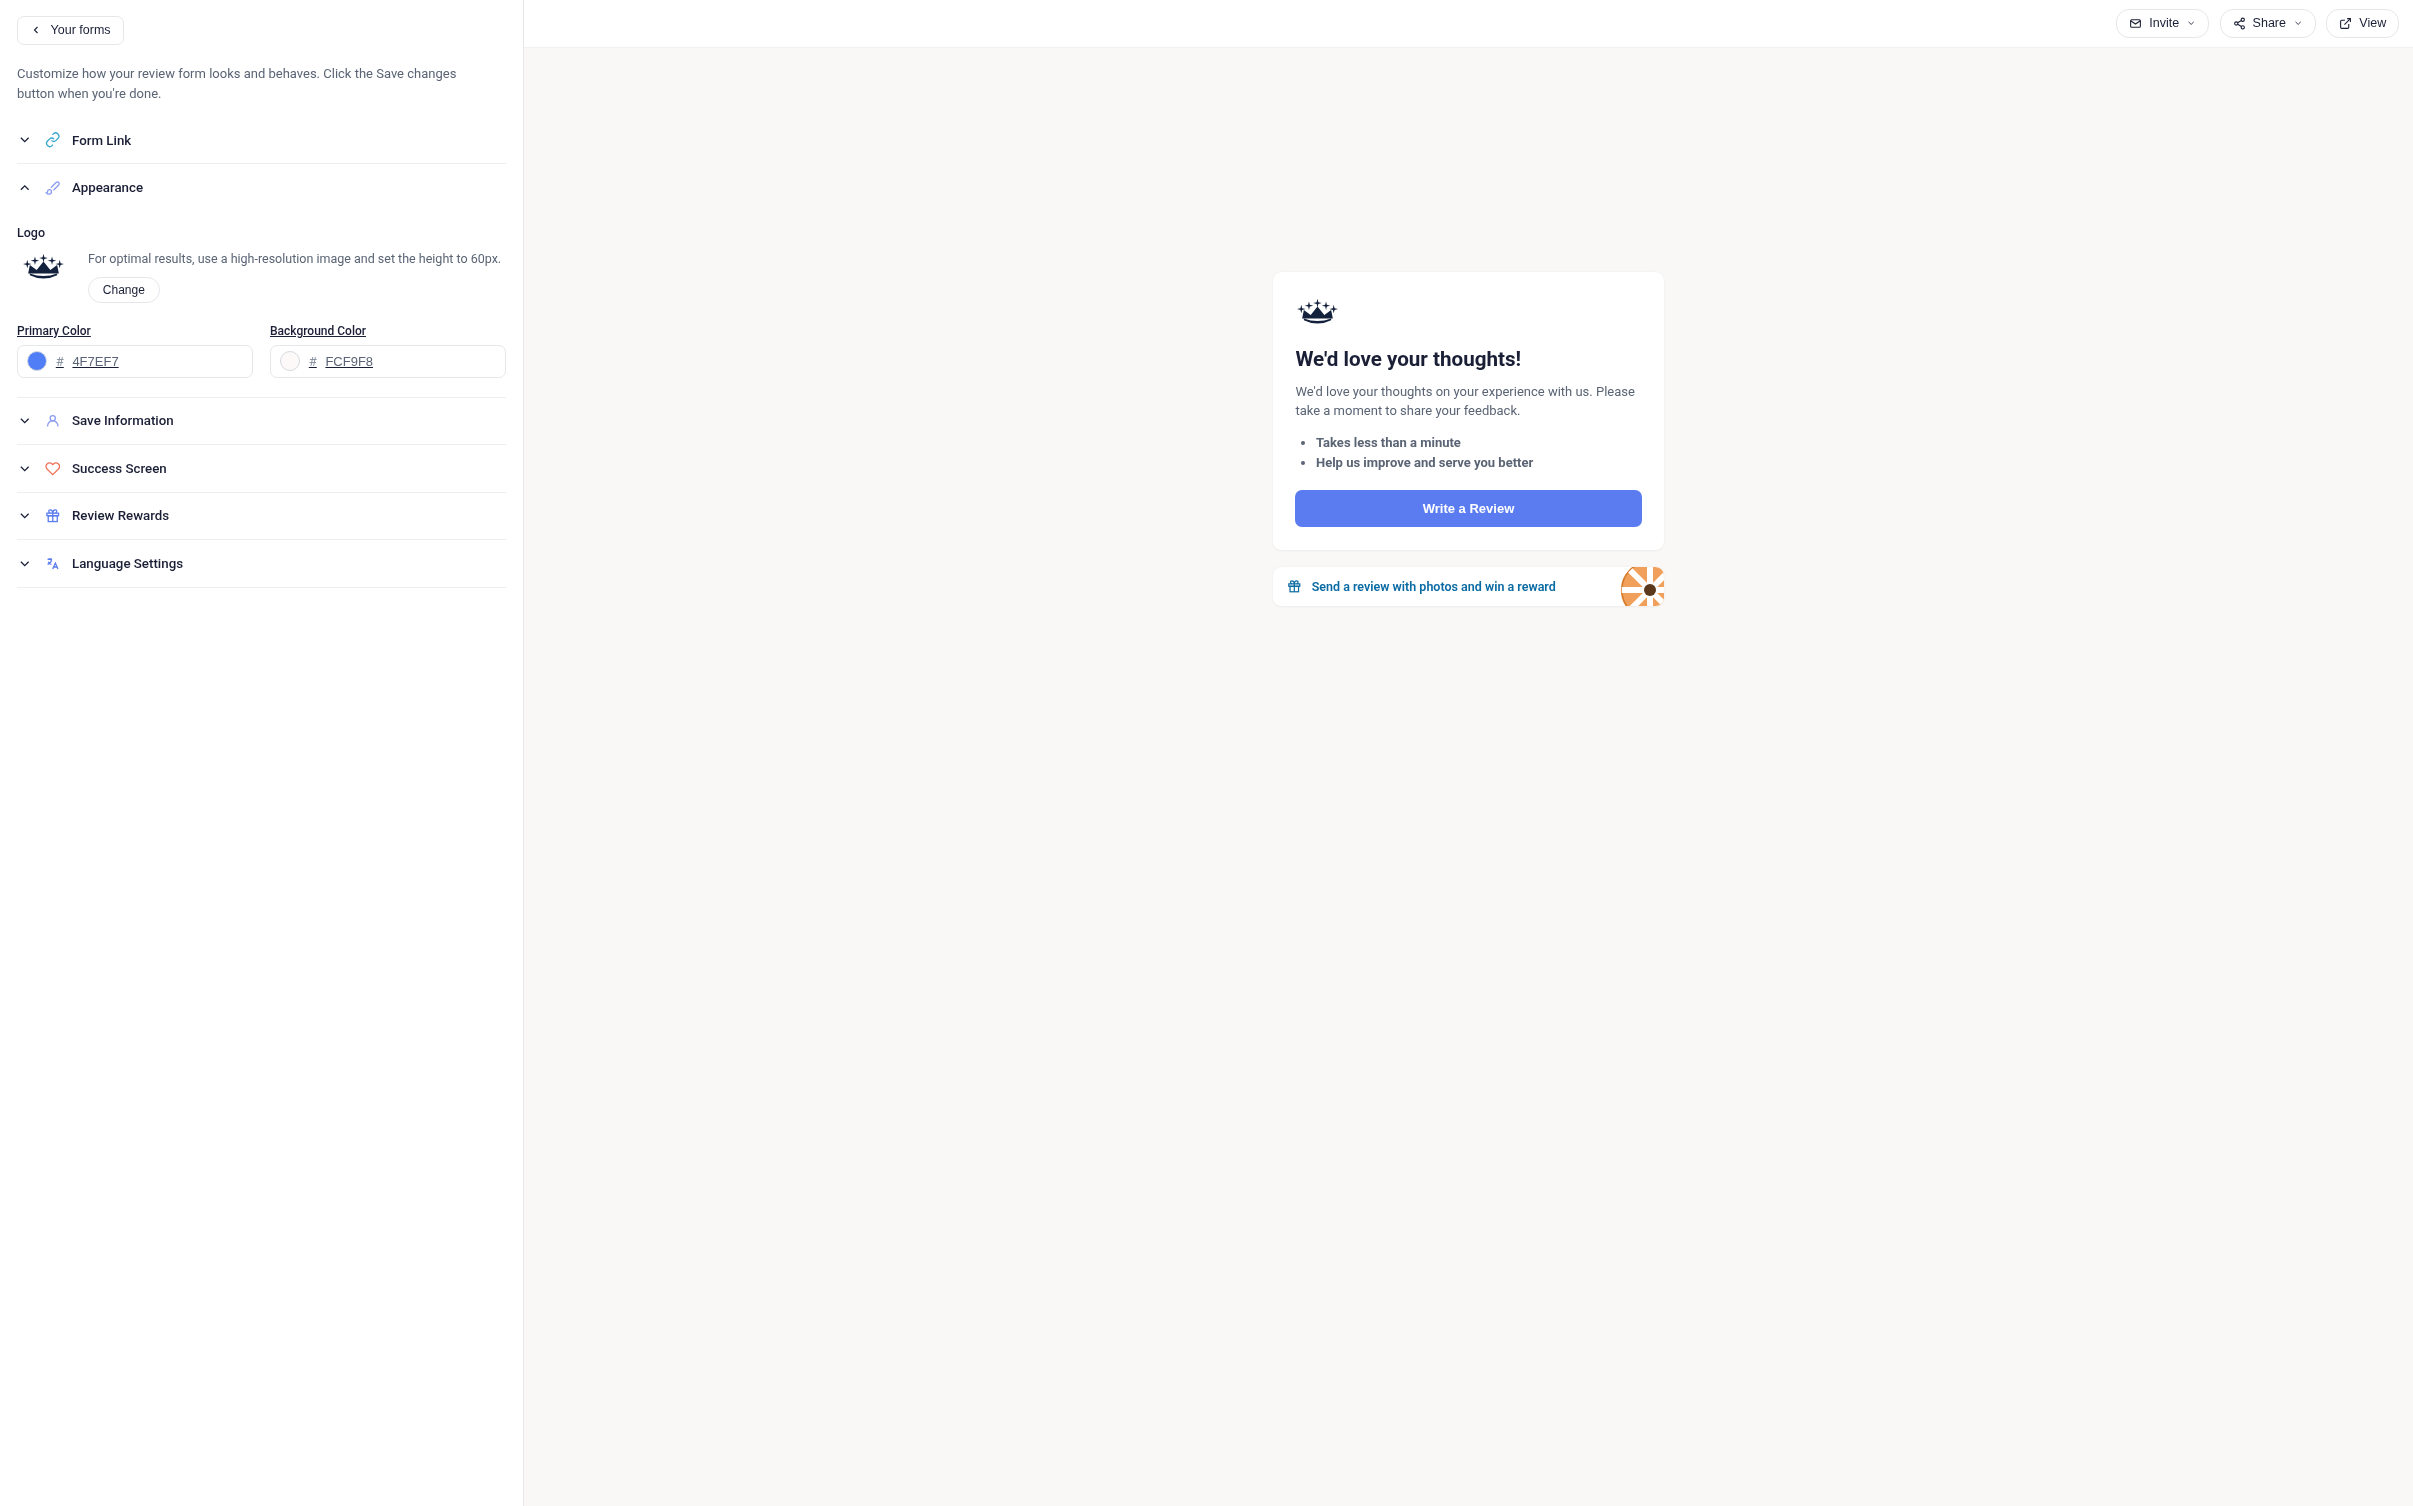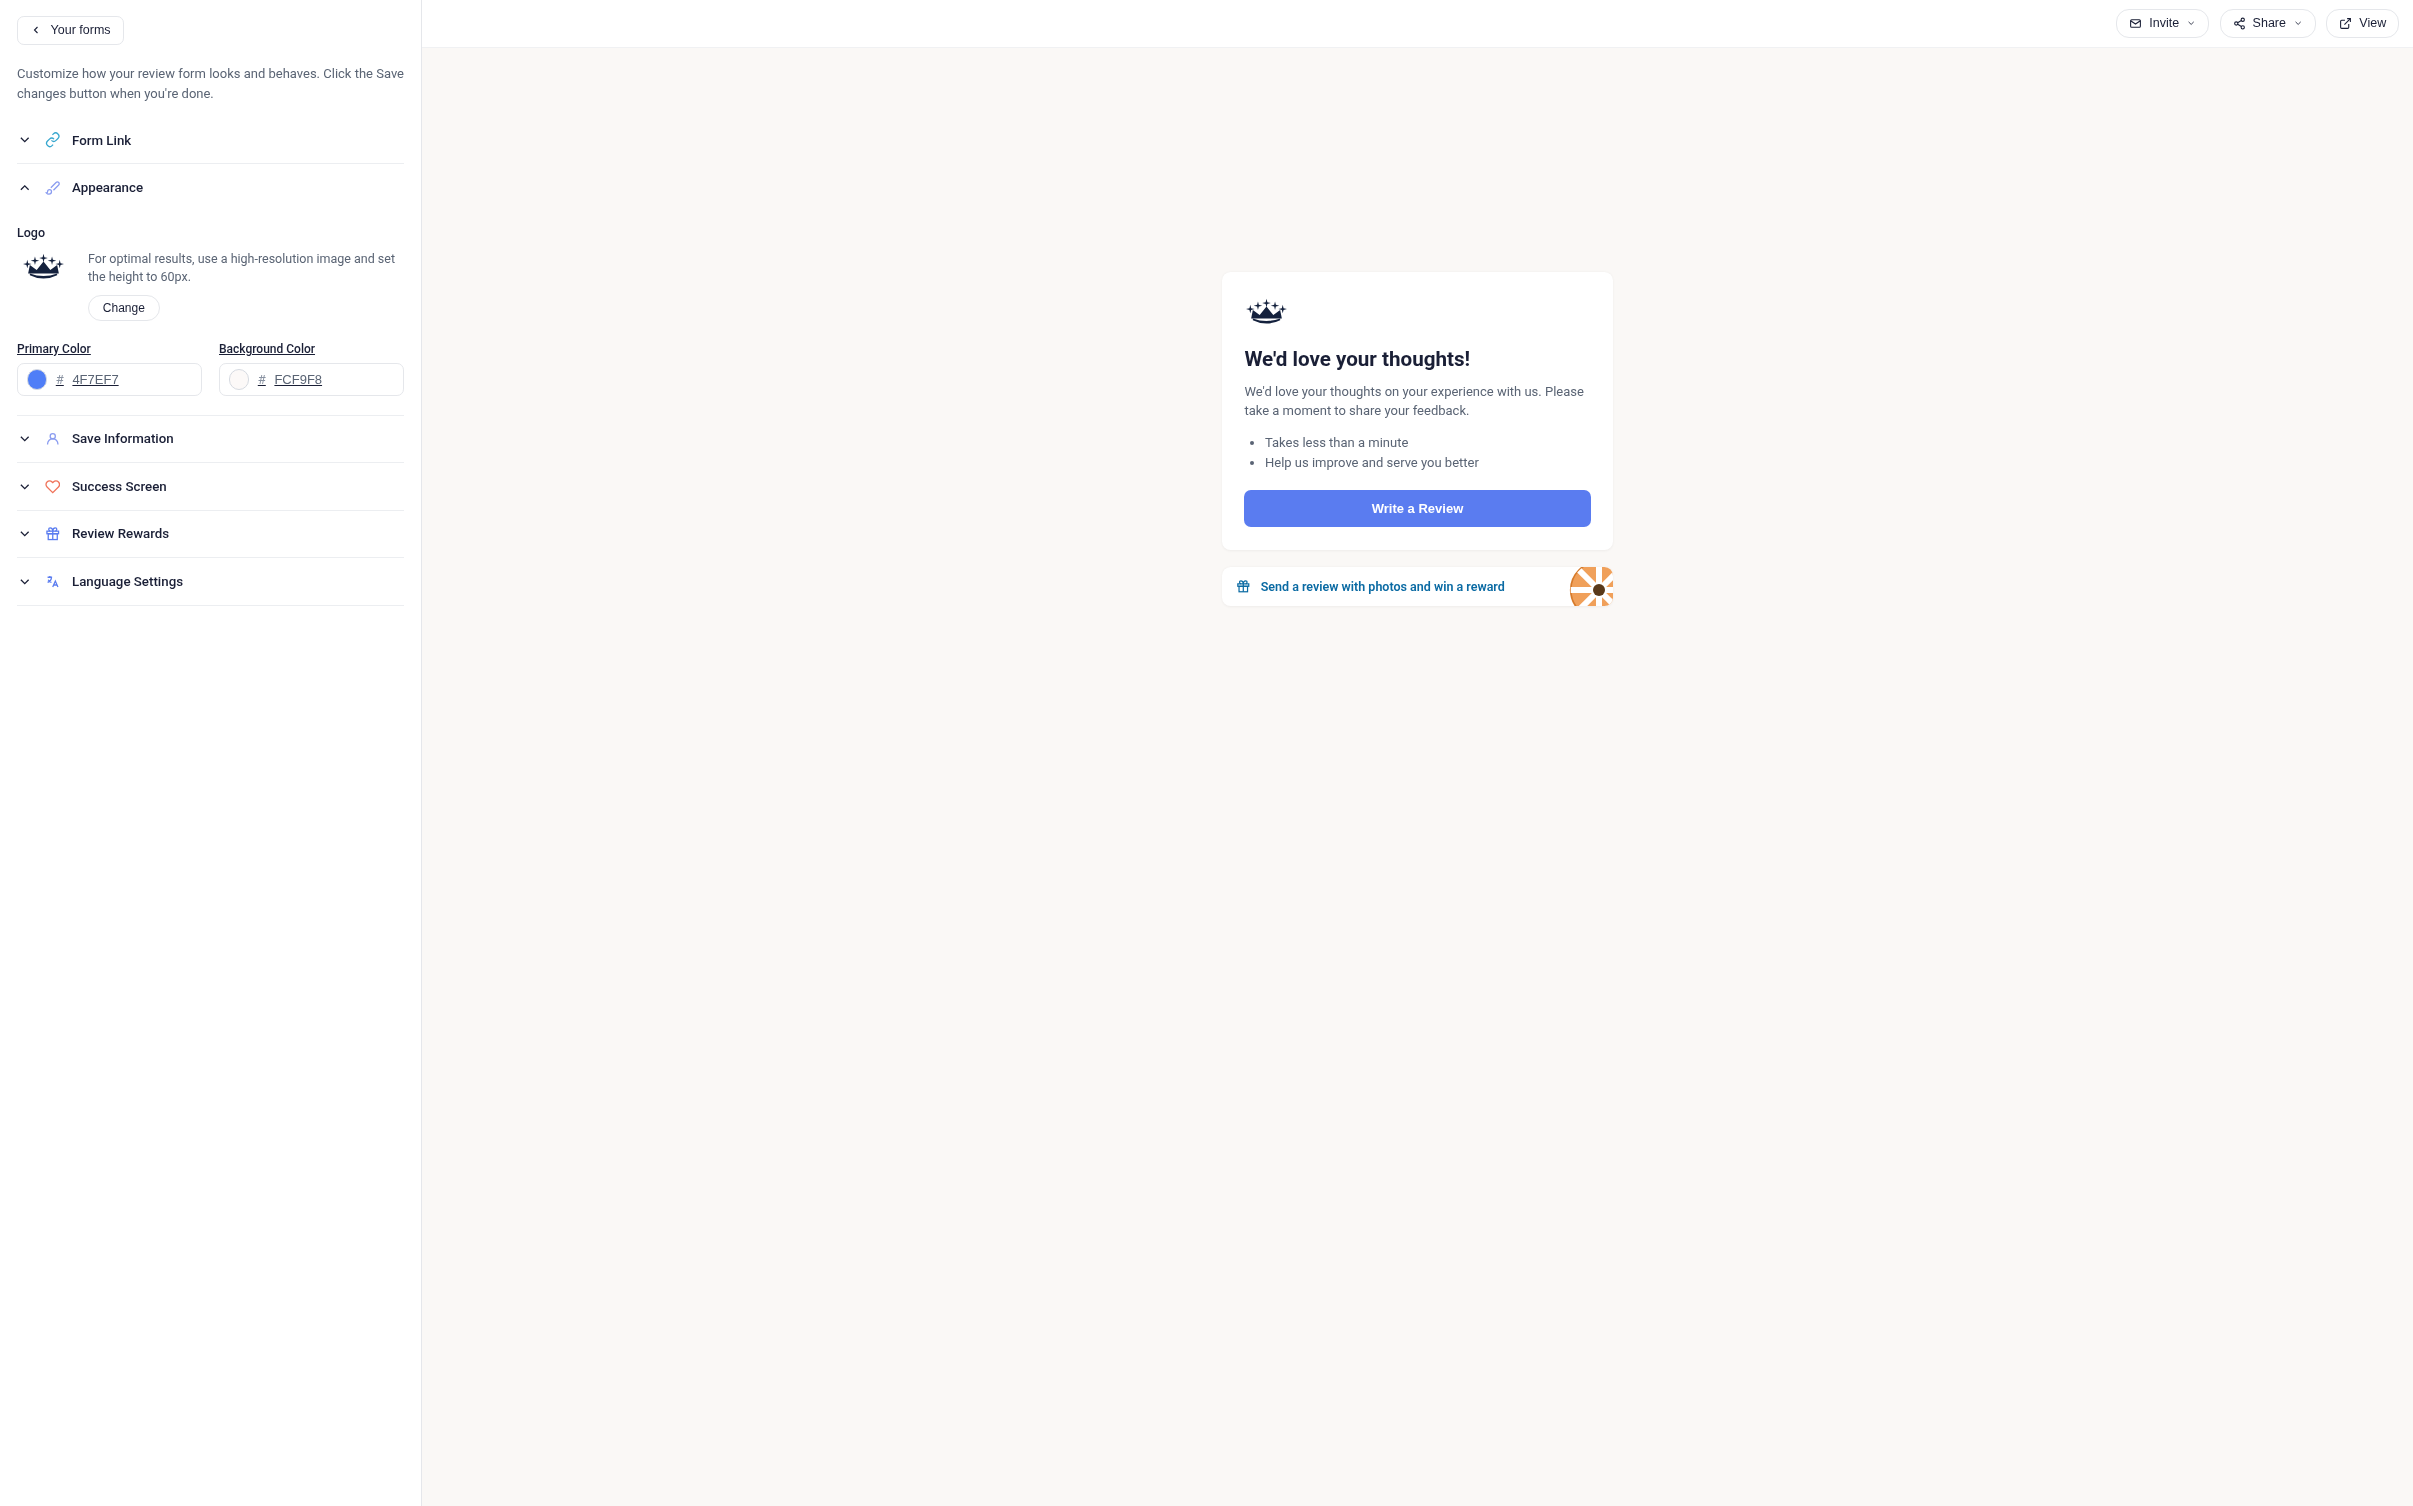--- a/index.html
+++ b/index.html
@@ -1,18 +1,18 @@
 <!DOCTYPE html>
 <html style="font-size:13.8px"><head>
 <meta charset="utf-8">
 <style>
 * { margin: 0; padding: 0; box-sizing: border-box; }
 body { font-family: -apple-system, BlinkMacSystemFont, "Segoe UI", Roboto, Helvetica, Arial, sans-serif; color: #1a1f36; background: #fff; }
 .app { display: flex; height: 100vh; }
-.sidebar { width: 422px; border-right: 0.9px solid #e5e7eb; padding: 15.5px 17px; overflow-y: auto; }
+.sidebar { width: 524px; border-right: 0.9px solid #e5e7eb; padding: 15.5px 17px; overflow-y: auto; }
 .back-btn { display: inline-flex; align-items: center; gap: 8.6px; border: 0.9px solid #e5e7eb; background: #fff; border-radius: 6.9px; padding: 6.9px 12px; font-size: 12.5px; color: #1a1f36; cursor: pointer; font-weight: 500; }
 .back-btn svg { width: 12px; height: 12px; }
 .desc { margin-top: 19px; font-size: 13px; color: #5a6474; line-height: 1.5; max-width: 447px; }
 .sections { margin-top: 20.6px; }
 .section-header { display: flex; align-items: center; gap: 12px; padding: 15.5px 0; border-bottom: 0.9px solid #eceef1; cursor: pointer; }
 .section-header:first-child { padding-top: 8.6px; }
 .section-header .chev { width: 15.5px; height: 15.5px; color: #1a1f36; flex-shrink: 0; }
 .section-header .sect-icon { width: 15.5px; height: 15.5px; flex-shrink: 0; }
 .section-header .sect-label { font-size: 13.3px; font-weight: 500; color: #1a1f36; }
 .section-body { padding: 13.8px 0 19px 0; border-bottom: 0.9px solid #eceef1; }
@@ -32,21 +32,21 @@
 .main { flex: 1; display: flex; flex-direction: column; background: #fff; }
 .toolbar { display: flex; justify-content: flex-end; gap: 10.3px; padding: 8.6px 13.8px; border-bottom: 0.9px solid #f0f1f3; }
 .tb-btn { display: inline-flex; align-items: center; gap: 6.9px; border: 0.9px solid #e5e7eb; background: #fff; border-radius: 13px; padding: 6.9px 12px; font-size: 12.5px; color: #1a1f36; cursor: pointer; font-weight: 500; }
 .tb-btn svg { width: 13px; height: 13px; }
 .preview-area { flex: 1; background: #faf8f6; display: flex; justify-content: center; padding-top: 224px; }
 .preview-stack { width: 391px; }
 .preview-card { background: #fff; border-radius: 8.6px; padding: 26px 22.4px 22.4px 22.4px; box-shadow: 0 0.9px 2.6px rgba(0,0,0,0.05); }
 .preview-logo { margin-bottom: 17px; }
 .preview-title { font-size: 20.6px; font-weight: 700; color: #1a1f36; margin-bottom: 12px; }
 .preview-body { font-size: 13px; color: #5a6474; line-height: 1.45; margin-bottom: 12px; }
-.preview-list { list-style: disc; padding-left: 20.6px; font-size: 13px; color: #5a6474; line-height: 1.55; margin-bottom: 17px; }
+.preview-list { list-style: disc; padding-left: 20.6px; font-size: 13px; color: #5a6474; line-height: 1.55; margin-bottom: 17px; font-weight: bold; }
 .preview-cta { width: 100%; background: #5a7cf0; color: #fff; border: none; border-radius: 6.9px; padding: 11.2px; font-size: 13px; font-weight: 600; cursor: pointer; }
 .reward-bar { margin-top: 17px; background: #fff; border-radius: 8.6px; padding: 12px 13.8px; display: flex; align-items: center; gap: 10.3px; position: relative; overflow: hidden; box-shadow: 0 0.9px 2.6px rgba(0,0,0,0.05); }
 .reward-text { font-size: 12.5px; font-weight: 600; color: #0a6aa3; }
 .reward-bar .gift-icon { color: #0a6aa3; width: 14.6px; height: 14.6px; flex-shrink: 0; }
 .wheel { position: absolute; right: -15.5px; top: -6.9px; }
 </style>
 </head>
 <body>
 
 <div class="app">

